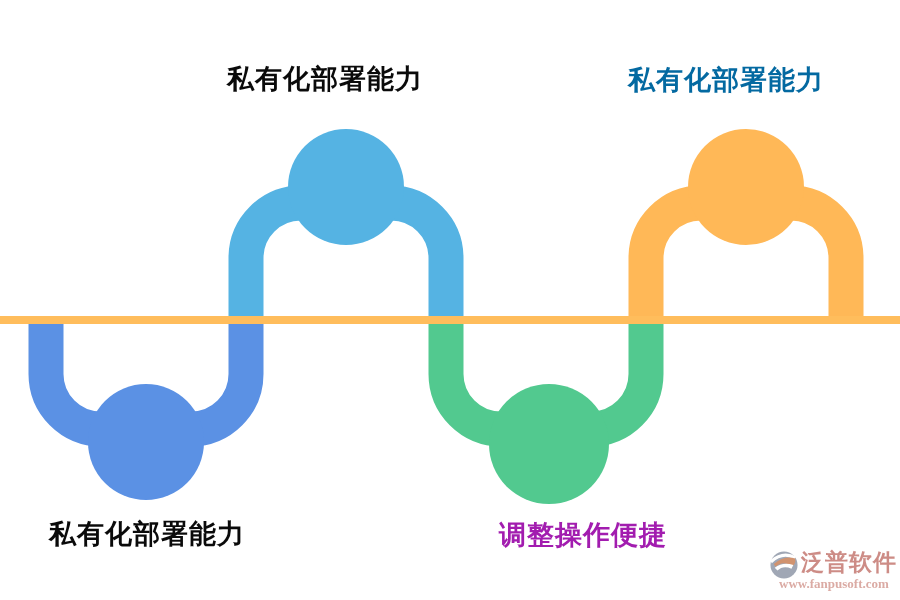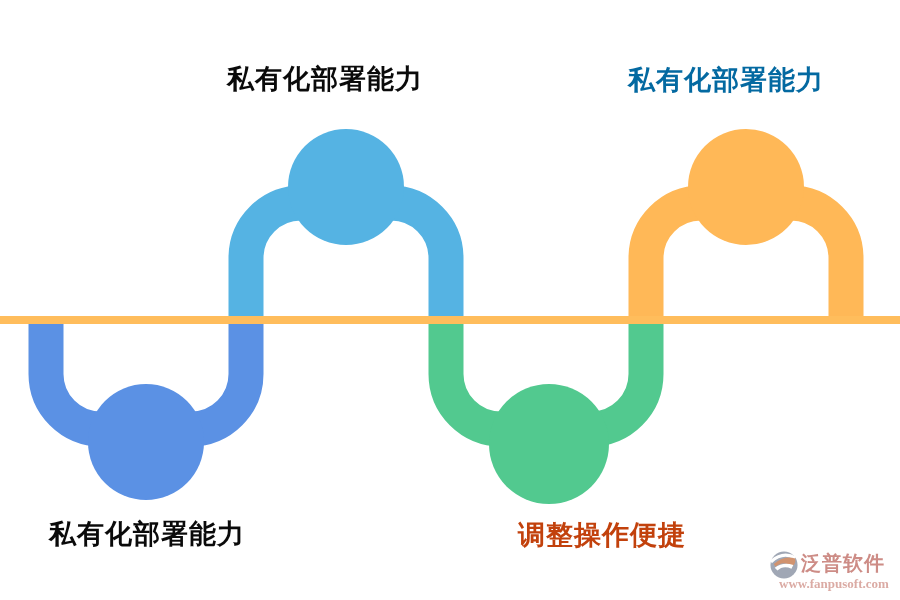--- a/index.html
+++ b/index.html
@@ -10,21 +10,21 @@
   .wave-svg{position:absolute;left:0;top:0;}
   .feature-label{
     position:absolute;transform:translate(-50%,-50%);
     font-size:27px;font-weight:700;white-space:nowrap;letter-spacing:1px;
   }
   .watermark{position:absolute;left:768px;top:549px;width:132px;height:50px;opacity:.92;}
   .wm-icon{position:absolute;left:2px;top:2px;}
   .wm-brand{
     position:absolute;left:33px;top:1px;width:99px;
     font-family:"Liberation Serif","DejaVu Serif",serif;
-    font-weight:700;font-size:20px;line-height:26px;white-space:nowrap;letter-spacing:1px;
+    font-weight:700;font-size:23px;line-height:26px;white-space:nowrap;letter-spacing:1px;
   }
   .wm-url{
     position:absolute;left:0px;top:27px;width:132px;text-align:center;
     font-family:"Liberation Serif","DejaVu Serif",serif;
     font-weight:700;font-size:13px;white-space:nowrap;
   }
 </style>
 </head>
 <body>
 
@@ -41,21 +41,21 @@
     <circle cx="346" cy="187" r="58" fill="#55B3E3"></circle>
     <circle cx="549" cy="444" r="60" fill="#52C98F"></circle>
     <circle cx="746" cy="187" r="58" fill="#FFB857"></circle>
 
     <rect x="0" y="316" width="900" height="8" fill="#FFBD5C"></rect>
   </svg>
 
   <div class="feature-label" style="left: 325px; top: 79px; color: rgb(10, 10, 10);">私有化部署能力</div>
   <div class="feature-label" style="left: 726px; top: 80px; color: #0369a1;">私有化部署能力</div>
   <div class="feature-label" style="left: 147px; top: 534px; color: rgb(10, 10, 10);">私有化部署能力</div>
-  <div class="feature-label" style="left: 602px; top: 535px; color: #c2410c;">调整操作便捷</div>
+  <div class="feature-label" style="left: 583px; top: 535px; color: #a21caf;">调整操作便捷</div>
 
   <div class="watermark">
     <svg class="wm-icon" width="28" height="28" viewBox="0 0 30 30">
       <circle cx="15" cy="15" r="14.5" fill="#98A0AF"></circle>
       <path d="M0,10 Q14,-2 28,6 L26,9 Q14,2 2,13 Z" fill="#ffffff"></path>
       <path d="M4,14 Q15,4 27,8 Q28,14 24,16 Q13,10 6,17 Z" fill="#CE8A63"></path>
       <path d="M5,18 Q14,11 25,15 L23,19 Q14,15 8,21 Z" fill="#ffffff"></path>
     </svg>
     <div class="wm-brand" style="color: rgb(201, 131, 124);">泛普软件</div>
     <div class="wm-url" style="color: rgb(216, 164, 157);">www.fanpusoft.com</div>

